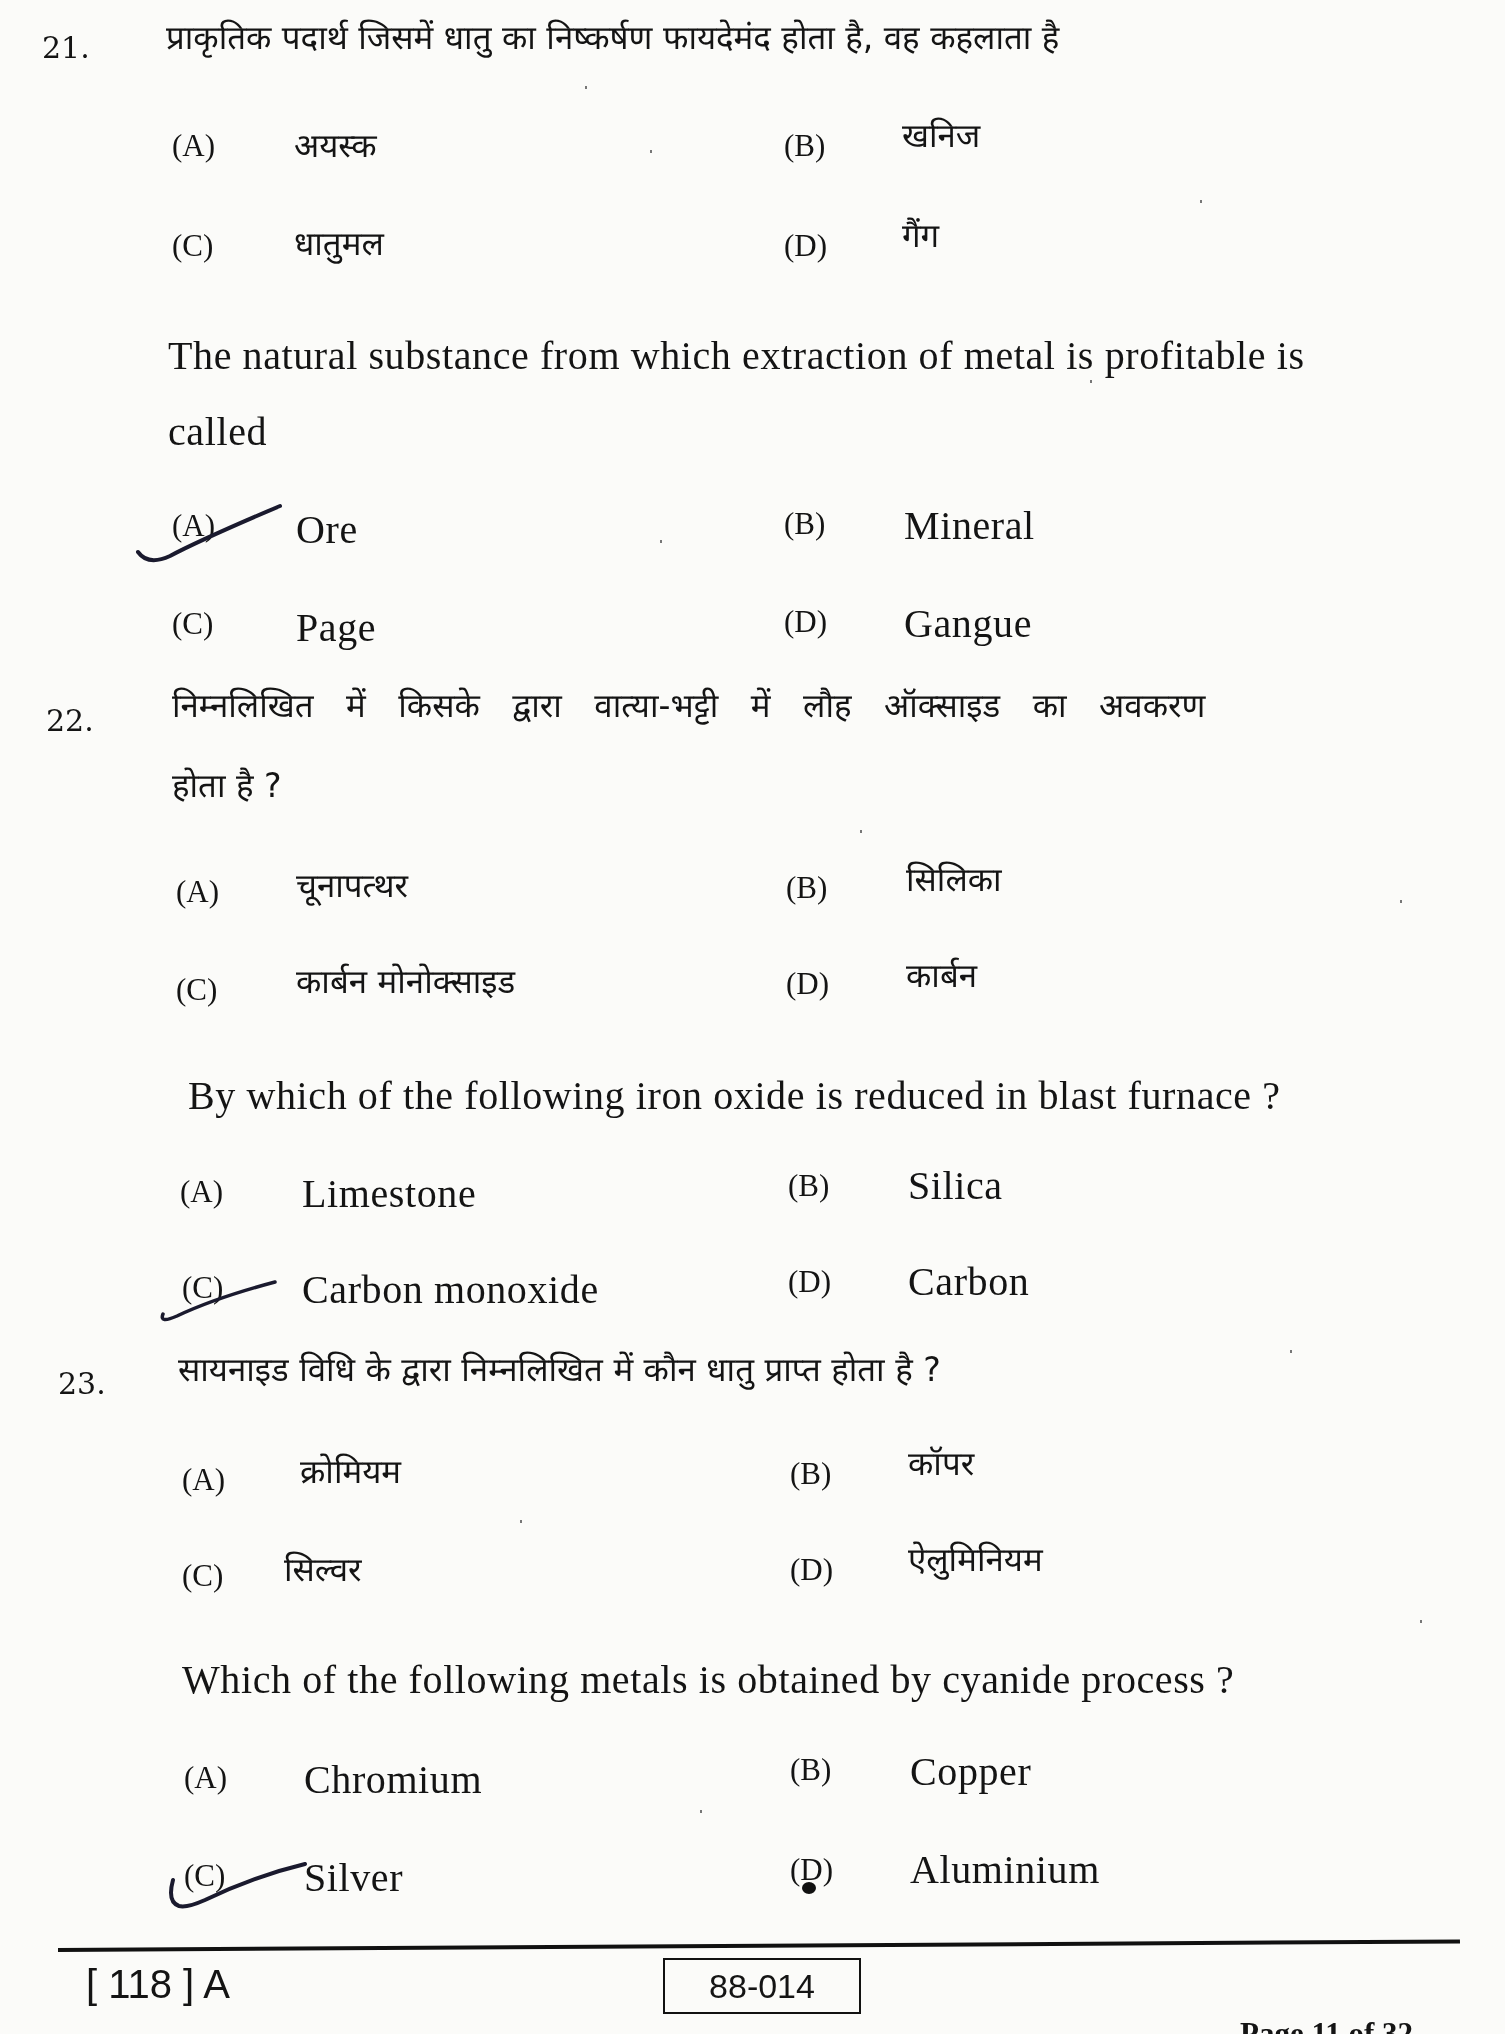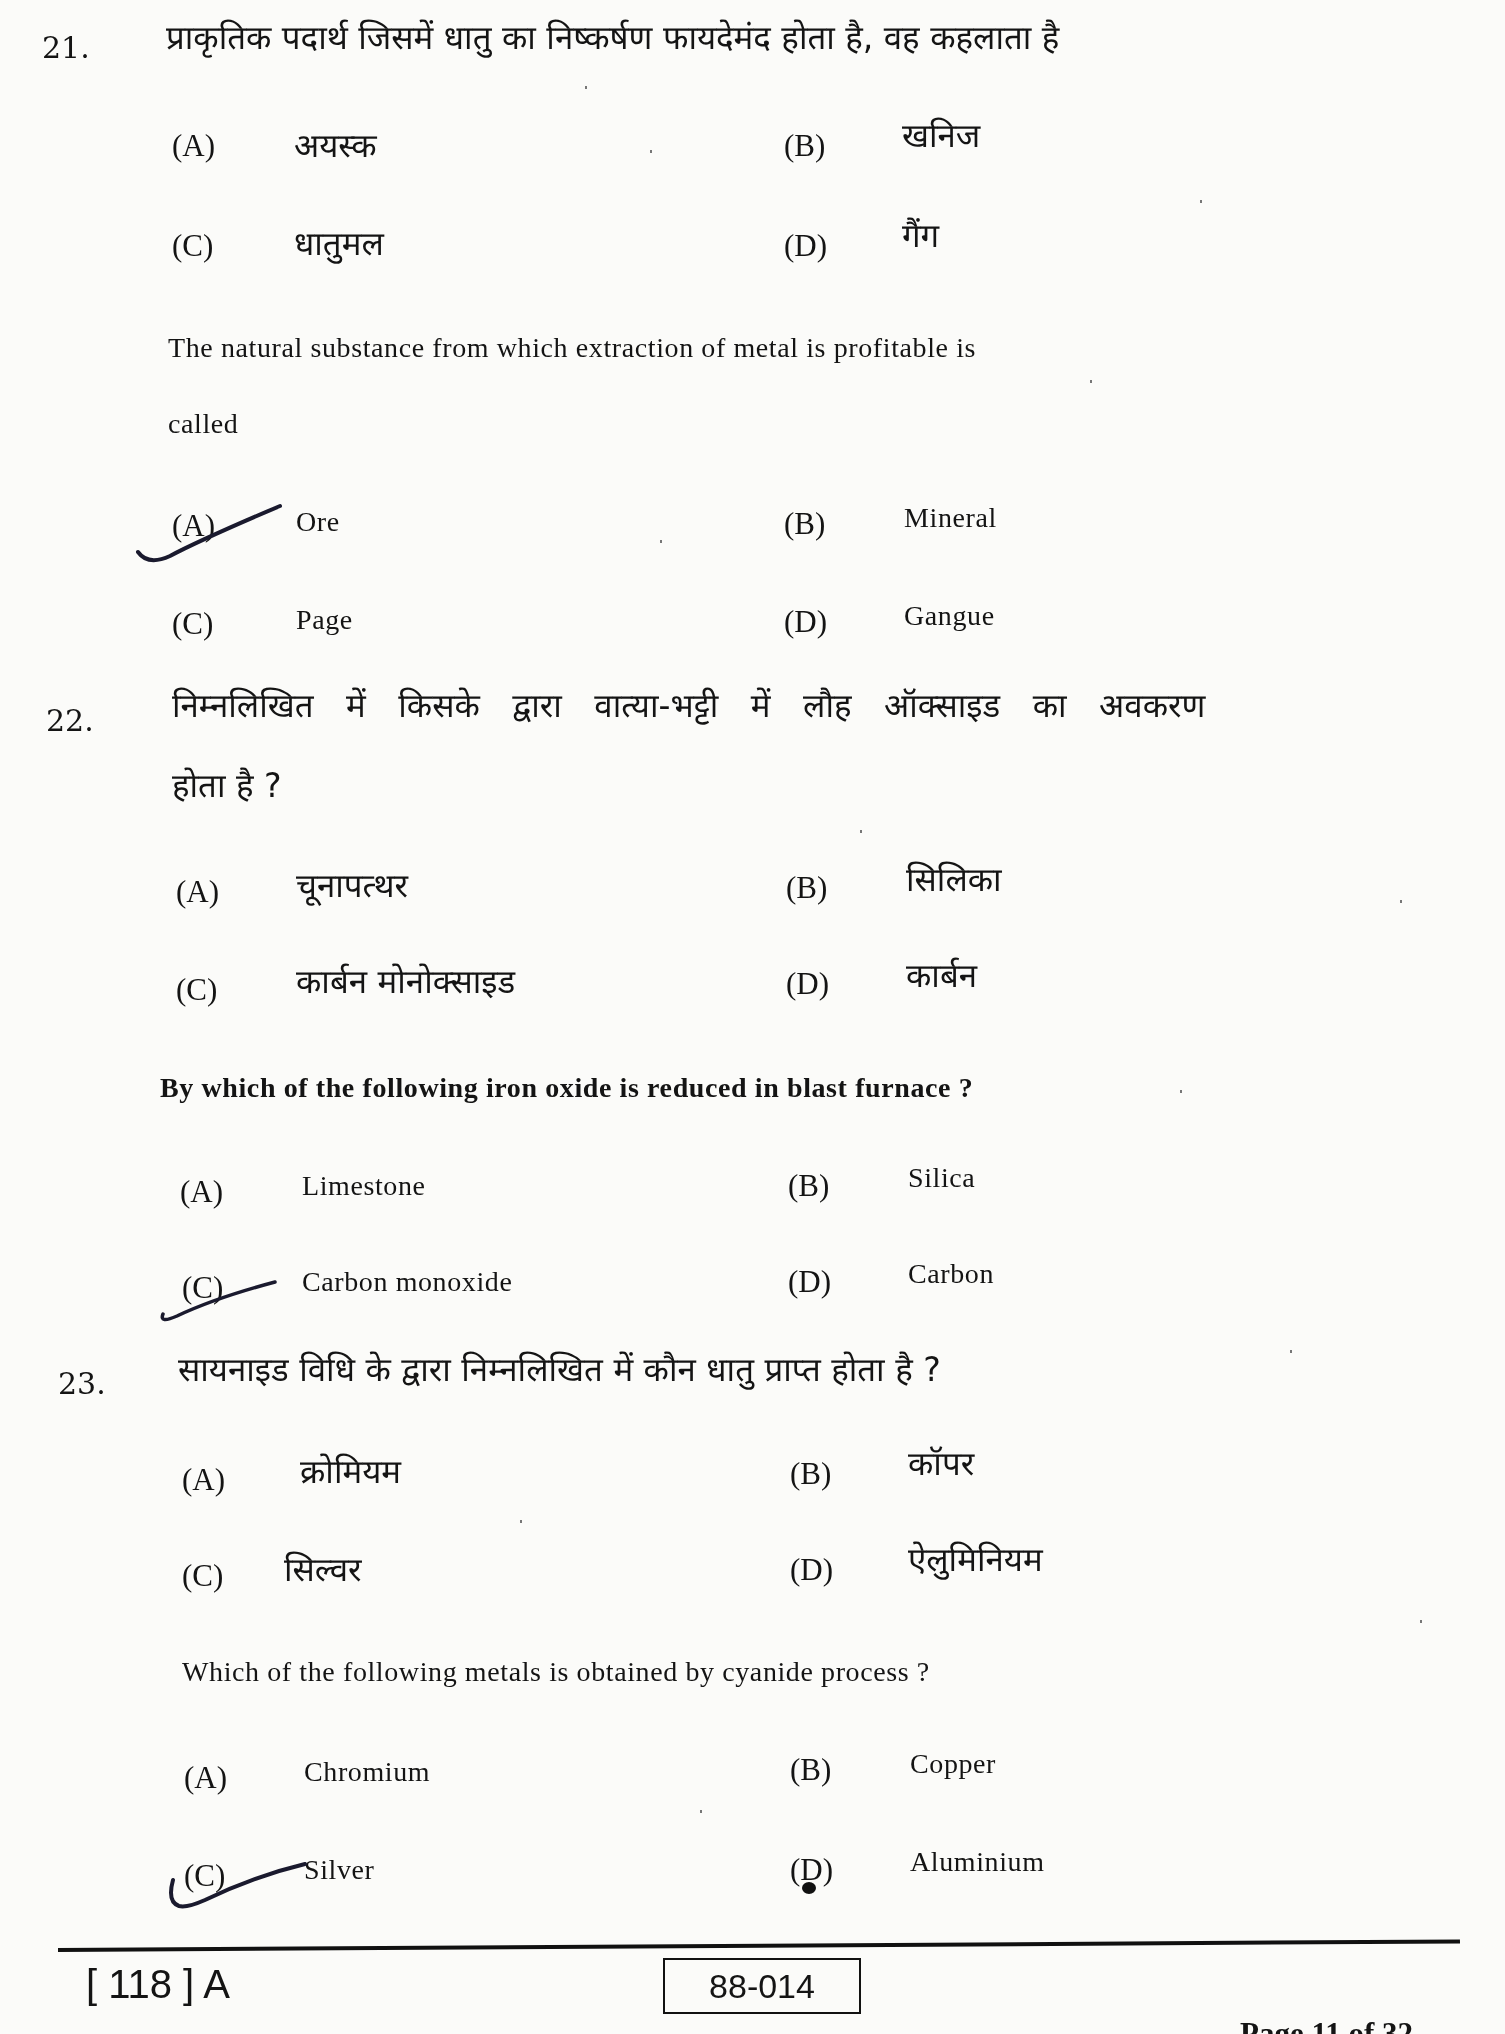--- a/index.html
+++ b/index.html
@@ -4,21 +4,21 @@
 <style>
   html, body { margin: 0; padding: 0; }
   body {
     width: 1505px; height: 2034px; position: relative; overflow: hidden;
     background: #fbfbf9; color: #141414;
     font-family: "DejaVu Serif", "Liberation Serif", serif;
   }
   .abs { position: absolute; white-space: nowrap; }
   .qnum { font-size: 30px; }
   .hi { font-family: "DejaVu Sans", "Liberation Sans", sans-serif; font-size: 33px; }
-  .en { font-family: "Liberation Serif", "DejaVu Serif", serif; font-size: 28px; letter-spacing: 0.6px; }
+  .en { font-family: "Liberation Serif", "DejaVu Serif", serif; font-size: 40px; letter-spacing: 0.6px; }
   .opt { font-family: "Liberation Serif", "DejaVu Serif", serif; font-size: 31px; }
   .tick { position: absolute; pointer-events: none; }
   .footer-rule { position: absolute; left: 58px; top: 1948px; width: 1402px; height: 4px; background: #111; transform: rotate(-0.35deg); transform-origin: left center; }
   .code-box { position: absolute; left: 663px; top: 1958px; width: 198px; height: 56px; border: 2px solid #111; box-sizing: border-box; text-align: center; font-family: "Liberation Sans", sans-serif; font-size: 34px; line-height: 52px; }
   .footer-left { font-family: "Liberation Sans", sans-serif; font-size: 40px; margin-left: 28px; }
   .footer-right { font-family: "Liberation Serif", serif; font-size: 31px; font-weight: bold; margin-top: 48px; }
   .speck { position:absolute; width:2px; height:3px; background:#777; }
 </style>
 </head>
 <body>
@@ -60,21 +60,21 @@
 
   <span class="abs opt" style="left:176px;top:874px;">(A)</span>
   <span class="abs hi" style="left:296px;top:862px;">चूनापत्थर</span>
   <span class="abs opt" style="left:786px;top:870px;">(B)</span>
   <span class="abs hi" style="left:906px;top:856px;text-align:right;">सिलिका</span>
   <span class="abs opt" style="left:176px;top:972px;">(C)</span>
   <span class="abs hi" style="left:296px;top:958px;">कार्बन मोनोक्साइड</span>
   <span class="abs opt" style="left:786px;top:966px;">(D)</span>
   <span class="abs hi" style="left:906px;top:952px;">कार्बन</span>
 
-  <span class="abs en" style="left:160px;top:1072px;font-weight:bold;">By which of the following iron oxide is reduced in blast furnace ?</span>
+  <span class="abs en" style="left:188px;top:1072px;">By which of the following iron oxide is reduced in blast furnace ?</span>
 
   <span class="abs opt" style="left:180px;top:1174px;">(A)</span>
   <span class="abs en" style="left:302px;top:1170px;">Limestone</span>
   <span class="abs opt" style="left:788px;top:1168px;">(B)</span>
   <span class="abs en" style="left:908px;top:1162px;">Silica</span>
   <span class="abs opt" style="left:182px;top:1270px;">(C)</span>
   <span class="abs en" style="left:302px;top:1266px;">Carbon monoxide</span>
   <span class="abs opt" style="left:788px;top:1264px;">(D)</span>
   <span class="abs en" style="left:908px;top:1258px;">Carbon</span>
 

